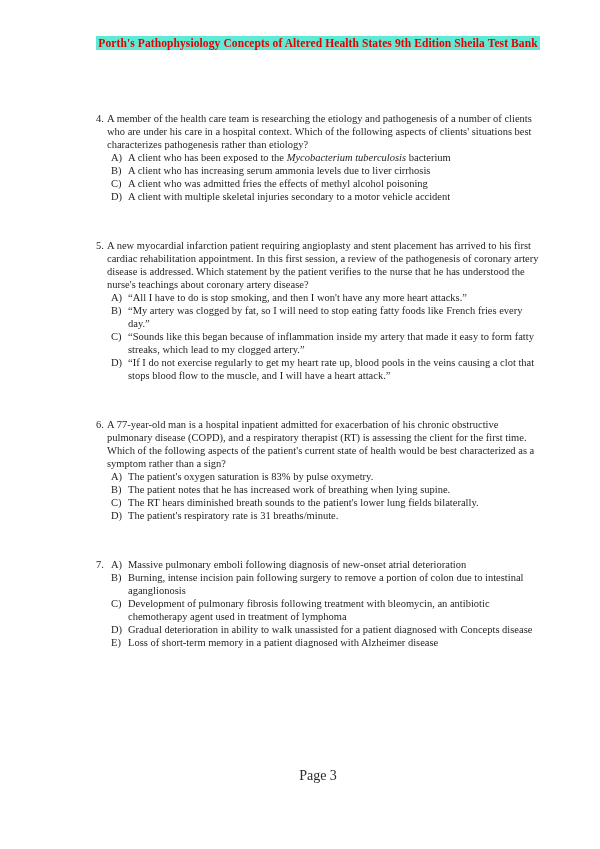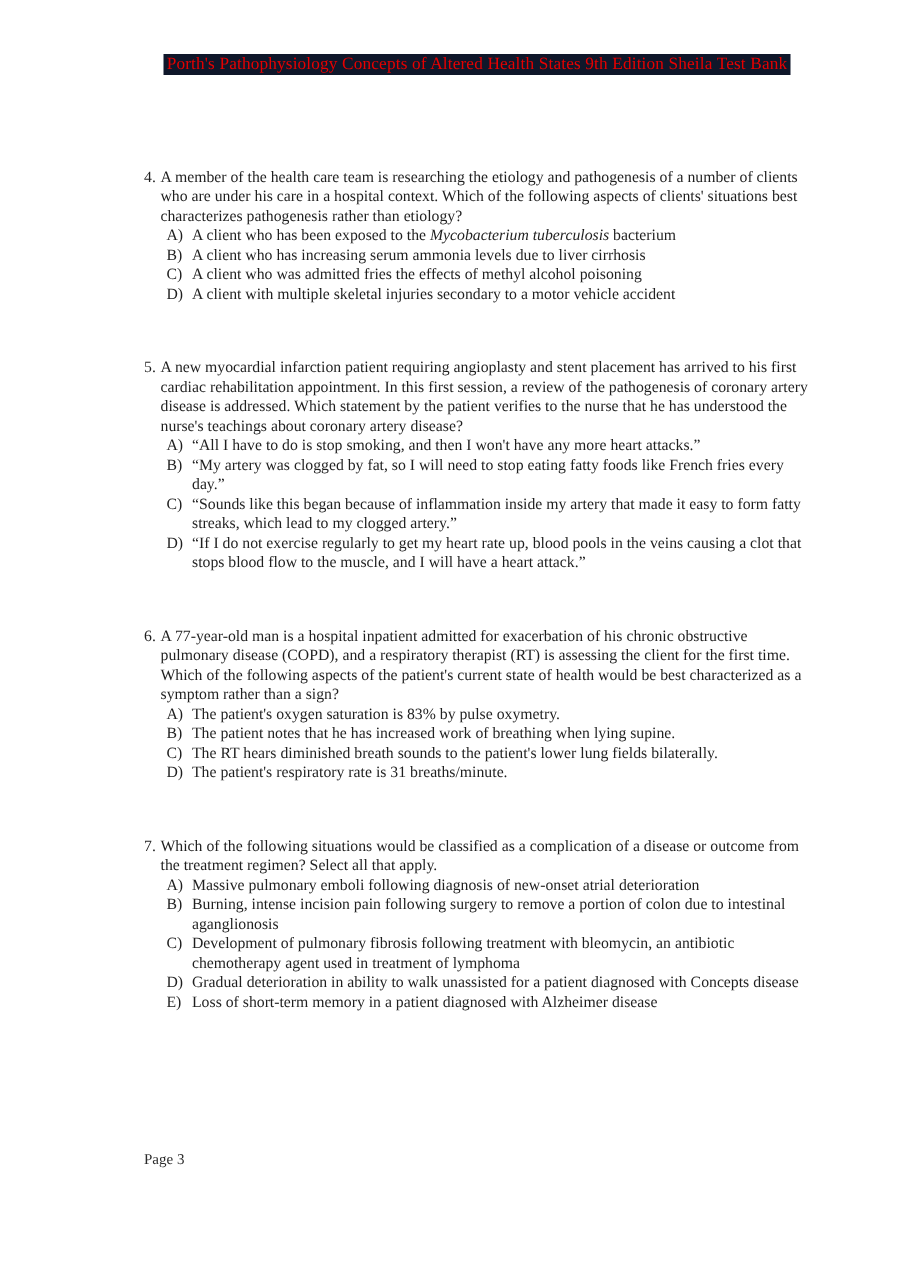--- a/index.html
+++ b/index.html
@@ -19,23 +19,23 @@
     padding: 33px 60px 0 96px;
     position: relative;
     background: #ffffff;
   }
   .doc-header {
     text-align: center;
     margin-bottom: 61px;
   }
   .doc-header .hl {
     display: inline;
-    background: #0f172a;
+    background: #5eead4;
     color: #e60000;
-    font-weight: normal;
+    font-weight: bold;
     font-size: 11.5px;
     line-height: 15px;
     padding: 1px 2px;
     letter-spacing: 0.1px;
   }
   .question {
     display: flex;
     margin-bottom: 36px;
     font-size: 10.5px;
     line-height: 13px;
@@ -45,21 +45,22 @@
   .stem { margin: 0; }
   .opt { display: flex; margin-left: 4px; }
   .optlabel { width: 17px; flex: none; }
   .opttext { flex: 1; min-width: 0; font-family: Liberation Serif, serif; }
   .opttext em { font-style: italic; }
   .footer {
     position: absolute;
     left: 96px;
     right: 60px;
     top: 768px;
-    font-size: 10px;
+    text-align: center;
+    font-size: 14px;
     color: #2a2a2a;
   }
 </style>
 </head>
 <body>
 
 <div class="page">
 
   <div class="doc-header">
     <span class="hl">Porth's Pathophysiology Concepts of Altered Health States 9th Edition Sheila Test Bank</span>
@@ -130,21 +131,20 @@
       <div class="opt">
         <span class="optlabel">D)</span>
         <span class="opttext">The patient's respiratory rate is 31 breaths/minute.</span>
       </div>
     </div>
   </div>
 
   <div class="question">
     <span class="qnum">7.</span>
     <div class="qbody">
-      <p class="stem">Which of the following situations would be classified as a complication of a disease or outcome from the treatment regimen? Select all that apply.</p>
       <div class="opt">
         <span class="optlabel">A)</span>
         <span class="opttext">Massive pulmonary emboli following diagnosis of new-onset atrial deterioration</span>
       </div>
       <div class="opt">
         <span class="optlabel">B)</span>
         <span class="opttext">Burning, intense incision pain following surgery to remove a portion of colon due to intestinal aganglionosis</span>
       </div>
       <div class="opt">
         <span class="optlabel">C)</span>

